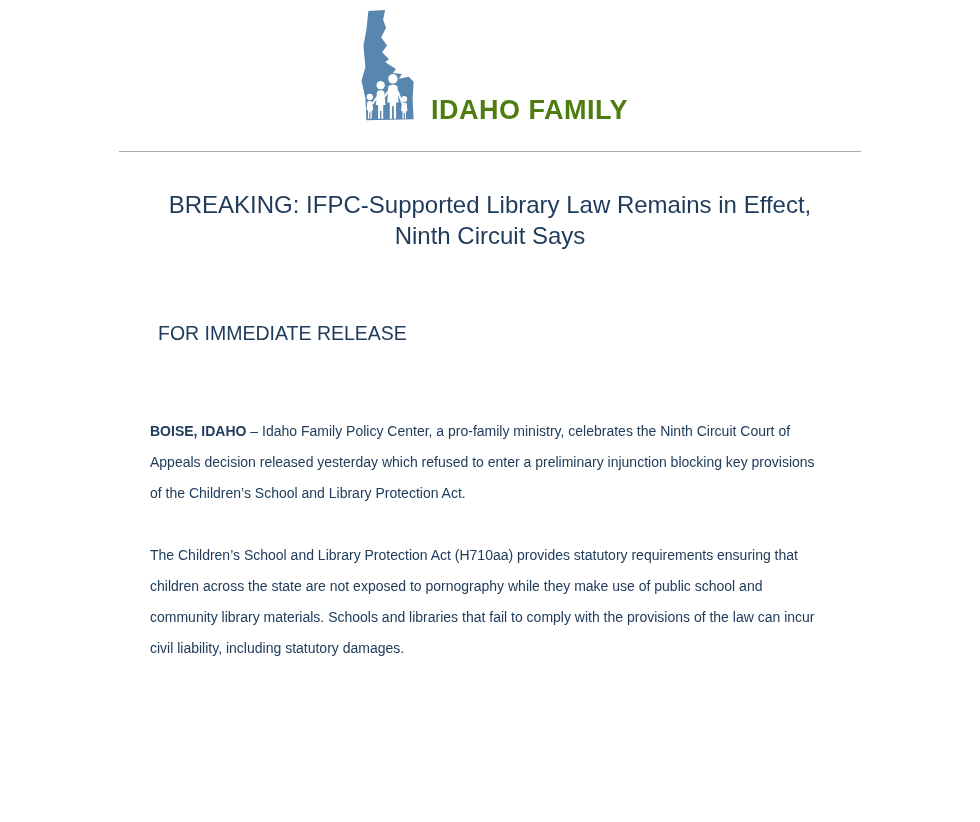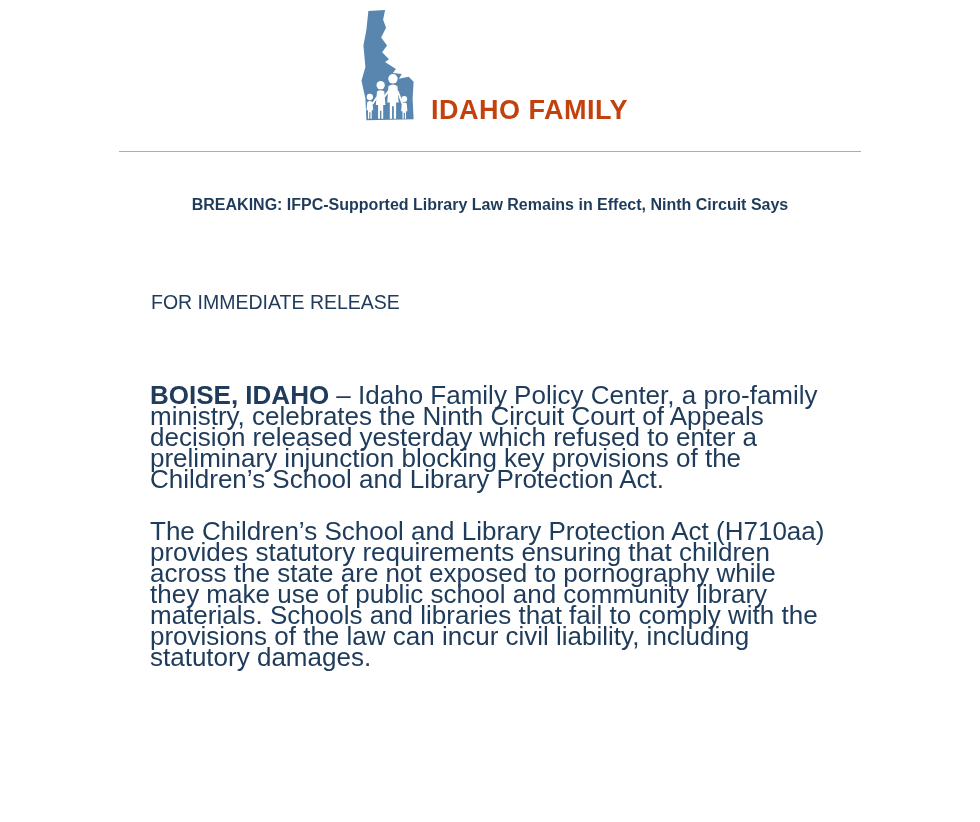--- a/index.html
+++ b/index.html
@@ -13,37 +13,37 @@
   }
   .container { width: 742px; margin: 0 auto; }
 
   
   .masthead { display: flex; justify-content: center; padding-top: 8px; }
   .logo { display: flex; align-items: flex-end; }
   .logo svg { width: 76px; height: 120px; display: block; }
   .wordmark {
     margin-left: 3px; padding-bottom: 5px;
     font-weight: bold; font-size: 27px; line-height: 26px;
-    letter-spacing: 0.5px; color: #c2410c; white-space: nowrap;
+    letter-spacing: 0.5px; color: #4d7c0f; white-space: nowrap;
   }
 
   .divider {
     border: none; border-top: 1px solid #adadad;
     margin: 23px 0 0 0; height: 0;
   }
 
   
   .content { padding: 0 31px; }
   .headline {
-    margin: 37px 10px 0; font-size: 16px; font-weight: bold;
+    margin: 37px 10px 0; font-size: 24px; font-weight: normal;
     line-height: 31px; text-align: center; color: #1f3b5b;
   }
   .release { margin-top: 66px; }
-  .release p { margin: 1px; font-size: 19.5px; line-height: 32px; }
-  .para { margin: 0; font-size: 26px; line-height: 21px; }
+  .release p { margin: 8px; font-size: 19.5px; line-height: 32px; }
+  .para { margin: 0; font-size: 14px; line-height: 31px; }
   .para-1 { margin-top: 67px; }
   .para-2 { margin-top: 31px; }
   .para strong { font-weight: bold; }
 </style>
 </head>
 <body>
 
 <div class="container">
 
   <header class="masthead">

